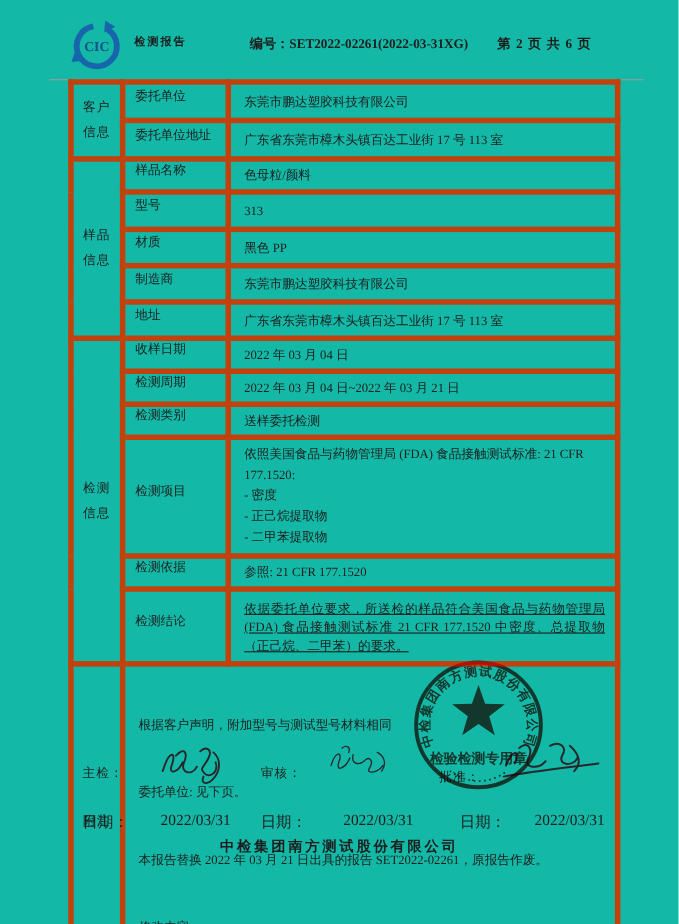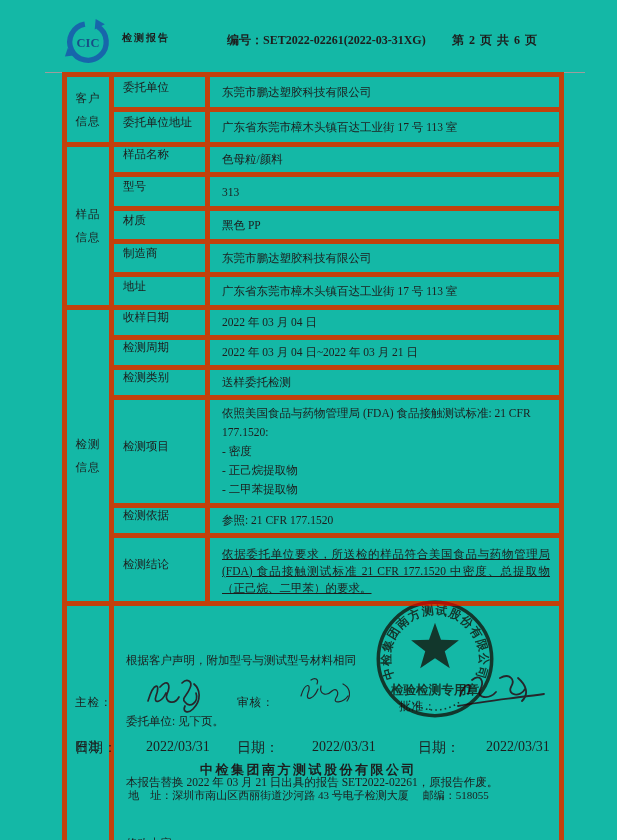--- a/index.html
+++ b/index.html
@@ -188,17 +188,14 @@
       <path id="ringPath" d="M 28.3 104.1 A 57 57 0 1 1 131.7 104.1" fill="none"></path>
     </defs>
     <text font-size="15" font-weight="bold" fill="#df3127" letter-spacing="1" font-family="Liberation Serif, DejaVu Serif, serif">
       <textPath href="#ringPath" startOffset="0" textLength="228">中检集团南方测试股份有限公司</textPath>
     </text>
     <text x="80" y="124" text-anchor="middle" font-size="16" font-weight="bold" fill="#df3127" textLength="112" font-family="Liberation Serif, DejaVu Serif, serif">检验检测专用章</text>
     <path d="M 47 133 A 52 52 0 0 0 113 133" fill="none" stroke="#df3127" stroke-width="2" stroke-dasharray="2,4"></path>
   </svg>
 
   <div class="abs f-company">中检集团南方测试股份有限公司</div>
-  <div class="abs f-line f-addr">
-    <span>地　址：</span><span>深圳市南山区西丽街道沙河路 43 号电子检测大厦</span><span class="zip-gap">邮编：</span><span>518055</span>
-  </div>
 
 </div>
 
 </body></html>

